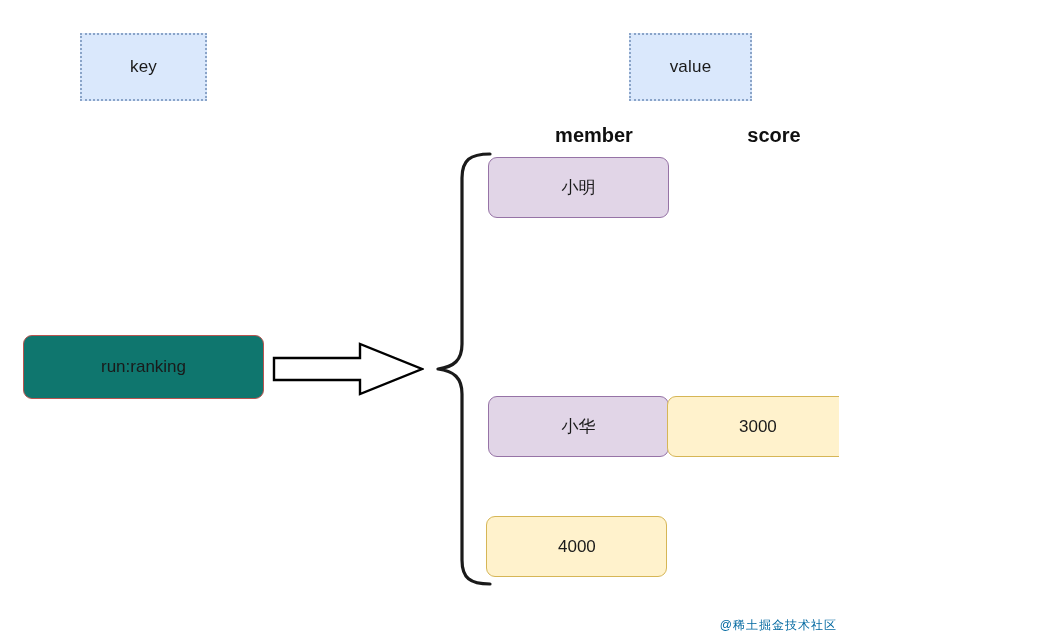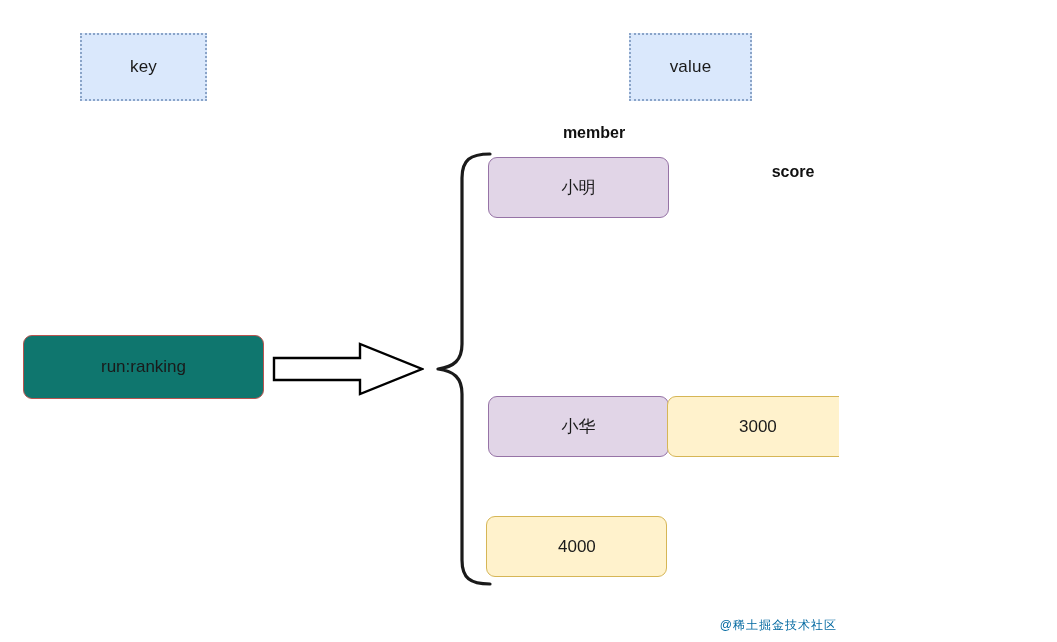--- a/index.html
+++ b/index.html
@@ -68,27 +68,27 @@
     left: 432px;
     top: 148px;
     width: 62px;
     height: 442px;
   }
 
   
   .col-header {
     position: absolute;
     top: 124px;
-    font-size: 16px;
+    font-size: 20px;
     font-weight: bold;
     color: #101010;
     text-align: center;
   }
   #header-member { left: 504px; width: 180px; }
-  #header-score  { left: 703px; width: 180px; margin-top: 39px; }
+  #header-score  { left: 684px; width: 180px; }
 
   
   .entry-row {
     position: absolute;
     left: 488px;
     width: 362px;
     height: 61px;
     display: flex;
   }
   .cell {

